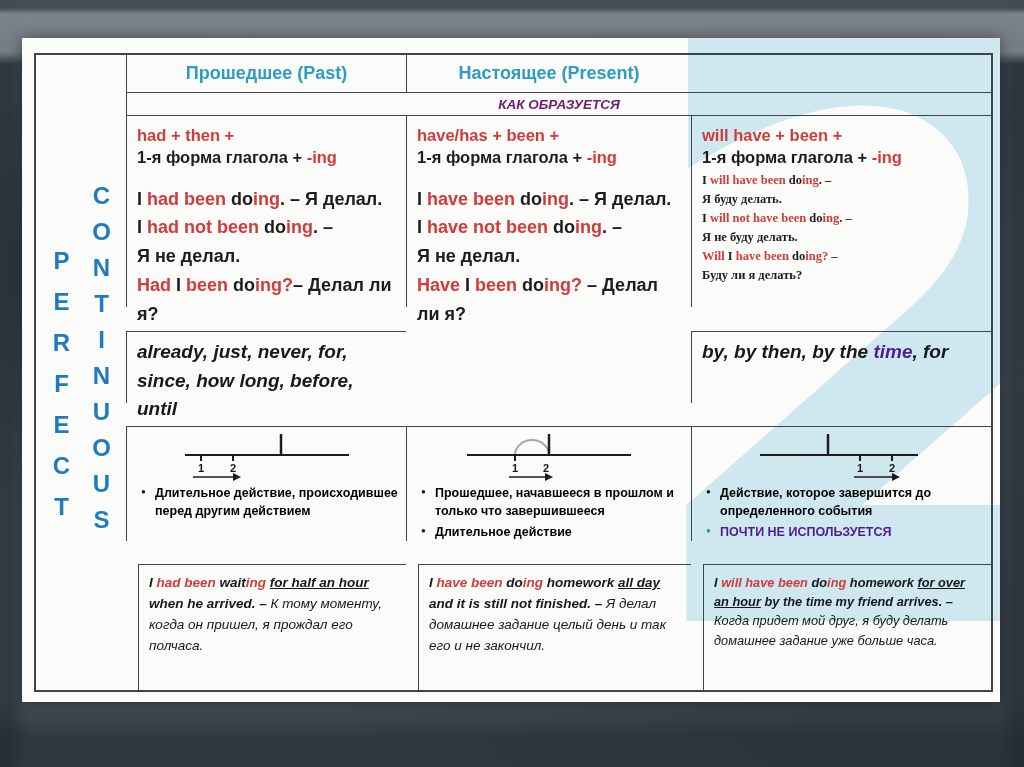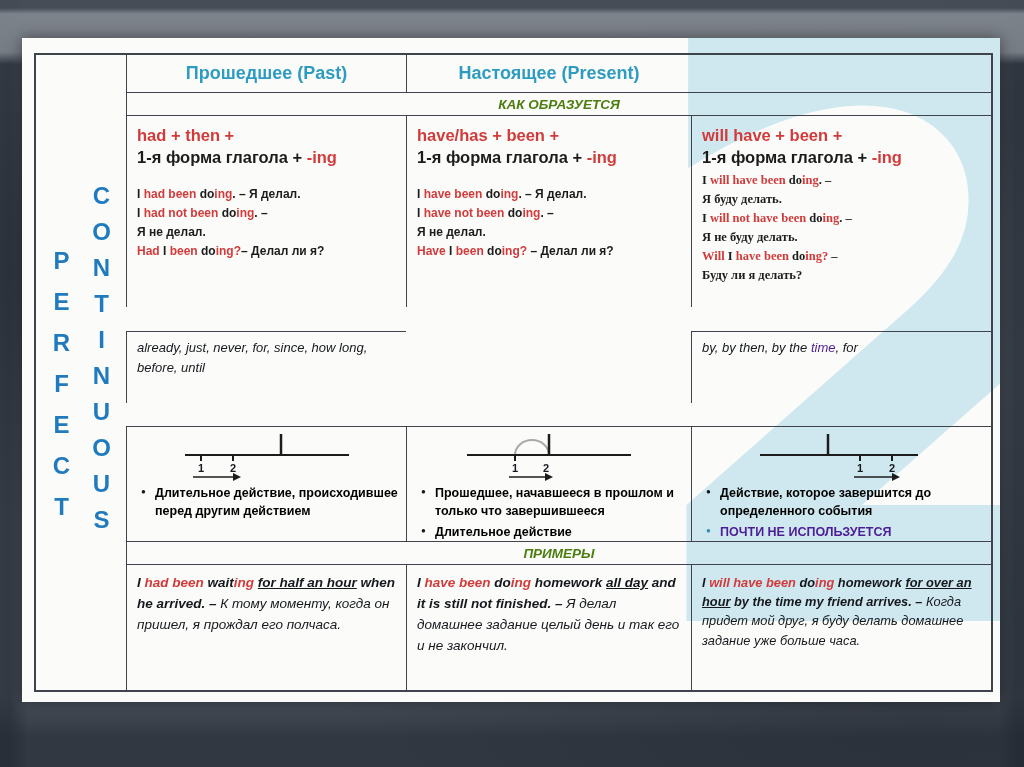--- a/index.html
+++ b/index.html
@@ -40,36 +40,36 @@
   .c2{grid-column:2}.c3{grid-column:3}.c4{grid-column:4}
   .span{grid-column:2/5}
   .label-cell{grid-column:1;grid-row:1/-1;border-left:none;border-top:none;
     display:flex;justify-content:center;align-items:flex-start;gap:12px;}
   .vword{writing-mode:vertical-rl;text-orientation:upright;font-weight:bold;
     color:#1f7bbe;font-size:24px;letter-spacing:14px;margin-top:192px;}
   .vword.w2{margin-top:127px;letter-spacing:9px;}
   .hdr{display:flex;align-items:center;justify-content:center;
     color:#2e9cc0;font-weight:bold;font-size:18px;}
   .title{display:flex;align-items:center;justify-content:center;
-    font-weight:bold;font-style:italic;font-size:13.5px;color:#4d7c0f;text-align:right;}
+    font-weight:bold;font-style:italic;font-size:13.5px;color:#701a75;text-align:right;}
   .form{padding:8px 10px 4px;}
   .formula{font-size:16.5px;font-weight:bold;line-height:1.35;color:#1c1c1c;}
-  .fbody{font-size:12px;font-weight:bold;line-height:1.6;color:#1c1c1c;margin-top:16px;}
+  .fbody{font-size:18px;font-weight:bold;line-height:1.6;color:#1c1c1c;margin-top:16px;}
   .form.c4 .fbody{margin-top:2px;font-size:12.5px;line-height:1.52;font-family:Liberation Serif, serif;}
-  .mk{padding:6px 10px;font-size:13px;font-weight:normal;font-style:italic;
+  .mk{padding:6px 10px;font-size:19px;font-weight:bold;font-style:italic;
     line-height:1.5;color:#15181d;}
   .use{padding:2px 6px;}
   .use svg{display:block;margin:0 auto;}
   .use ul{list-style:none;margin:2px 0 0;padding:0 2px 0 8px;}
   .use li{position:relative;padding-left:14px;margin-bottom:3px;
     font-size:12.5px;font-weight:bold;line-height:1.42;color:#000000;}
   .use li::before{content:"●";position:absolute;left:0;top:1px;font-size:8px;color:#15181d;}
   .use li.li-teal{color:#2d93ab;}
   .use li.li-teal::before{color:#2d93ab;}
-  .ex{padding:8px 10px;font-size:13.5px;font-style:italic;line-height:1.55;color:#15181d;}
+  .ex{padding:8px 10px;font-size:13.5px;font-style:italic;line-height:1.55;color:#15181d;margin-left:12px;}
   .ex.c4{font-size:12.8px;line-height:1.5;}
   
   .sg.red{color:#d13b3b;}
   .sg.teal{color:#4c1d95;}
   .sg.u{text-decoration:underline;}
   .sg.bi{font-weight:bold;font-style:italic;}
   .sg.i{font-style:italic;font-weight:normal;}
   .dgl{font-size:11px;font-weight:bold;fill:#15181d;font-family:"Liberation Sans",sans-serif;}
 </style>
 </head>
@@ -149,19 +149,18 @@
         <text class="dgl" x="140" y="43" text-anchor="middle">2</text>
         <line x1="102" y1="48" x2="140" y2="48" stroke="#1c1c1c" stroke-width="1.6"></line>
         <polygon points="140,44 148,48 140,52" fill="#1c1c1c"></polygon>
       </svg>
       <ul>
         <li><span class="sg">Действие, которое завершится до определенного события</span></li>
         <li class="li-teal"><span class="sg teal">ПОЧТИ НЕ ИСПОЛЬЗУЕТСЯ</span></li>
       </ul>
     </div>
 
-    <div class="cell r8 span title">ПРИМЕРЫ</div>
     <div class="cell r9 c2 ex"><span class="sg bi">I </span><span class="sg red bi">had been </span><span class="sg bi">wait</span><span class="sg red bi">ing</span><span class="sg bi"> </span><span class="sg bi u">for half an hour</span><span class="sg bi"> when he arrived. – </span><span class="sg i">К тому моменту, когда он пришел, я прождал его полчаса.</span></div>
     <div class="cell r9 c3 ex"><span class="sg bi">I </span><span class="sg red bi">have been </span><span class="sg bi">do</span><span class="sg red bi">ing</span><span class="sg bi"> homework </span><span class="sg bi u">all day</span><span class="sg bi"> and it is still not finished. – </span><span class="sg i">Я делал домашнее задание целый день и так его и не закончил.</span></div>
     <div class="cell r9 c4 ex"><span class="sg bi">I </span><span class="sg red bi">will have been </span><span class="sg bi">do</span><span class="sg red bi">ing</span><span class="sg bi"> homework </span><span class="sg bi u">for over an hour</span><span class="sg bi"> by the time my friend arrives. – </span><span class="sg i">Когда придет мой друг, я буду делать домашнее задание уже больше часа.</span></div>
 
   </div>
 </div>
 
 </body></html>

